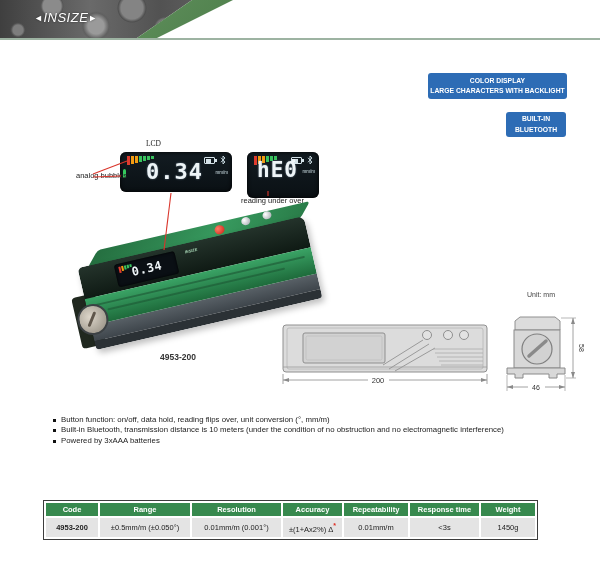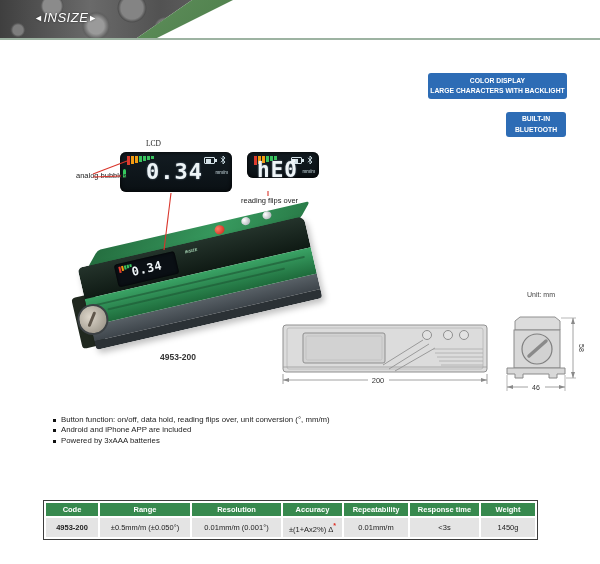--- a/index.html
+++ b/index.html
@@ -30,21 +30,21 @@
   .badge{position:absolute;background:#2d6cb5;border-radius:3px;color:#fff;font-weight:bold;
     font-size:6.8px;text-align:center;display:flex;flex-direction:column;justify-content:center;
     line-height:1.5;}
   .badge1{left:428px;top:73px;width:139px;height:26px;}
   .badge2{left:506px;top:112px;width:60px;height:25px;}
 
   
   .lcd{position:absolute;background:linear-gradient(180deg,#131c22,#0a1014);border-radius:6px;
     box-shadow:inset 0 0 4px #000;}
   .lcd1{left:120px;top:152px;width:112px;height:40px;}
-  .lcd2{left:247px;top:152px;width:72px;height:26px;}
+  .lcd2{left:247px;top:152px;width:72px;height:46px;}
   .lcd-digits{position:absolute;color:#eef4f7;font-family:"DejaVu Sans Mono",monospace;
     font-weight:bold;text-shadow:0 0 2px rgba(200,230,255,.5);}
   .lcd1 .lcd-digits{left:26px;top:7px;font-size:22px;letter-spacing:1px;}
   .lcd2 .lcd-digits{left:10px;top:6px;font-size:21px;letter-spacing:1px;}
   .lcd-unit{position:absolute;color:#cfe0e6;font-size:4.5px;}
   .lcd1 .lcd-unit{right:4px;top:18px;}
   .lcd2 .lcd-unit{right:4px;top:17px;}
   .bars{position:absolute;left:7px;top:4px;display:flex;align-items:flex-start;}
   .bars span{display:inline-block;width:3px;margin-right:1px;}
   .bars .r{background:#e03b2e;}.bars .o{background:#f39c12;}.bars .g{background:#39c25e;}
@@ -168,21 +168,21 @@
       </span>
     <svg class="bt" width="6" height="10" viewBox="0 0 6 10">
       <path d="M1 2.8 L5 7 L3 9 L3 1 L5 3 L1 7.2" fill="none" stroke="#cfe0e6" stroke-width="0.9"></path>
     </svg>
     <div class="lcd-digits">hE0</div>
     <div class="dot2"></div>
     <div class="lcd-unit">mm/m</div>
   </div>
 
   <div class="small-label" style="left:42px;top:171px;margin-left:34px;">analog bubbles</div>
-  <div class="small-label" style="left:241px;top:196px;">reading flips over</div>
+  <div class="small-label" style="left:241px;top:196px;">reading under over</div>
 
   <div class="device-wrap">
     <div class="device">
       <div class="dev-top"></div>
       <div class="dev-btn btn-red"></div>
       <div class="dev-btn btn-s1"></div>
       <div class="dev-btn btn-s2"></div>
       <div class="dev-capplate"></div>
       <div class="dev-body">
         <div class="band1">
@@ -256,21 +256,21 @@
 
   <svg class="overlay">
     <line x1="93" y1="174" x2="127" y2="161" stroke="#d9352b" stroke-width="1.1"></line>
     <line x1="93" y1="177" x2="121" y2="176" stroke="#d9352b" stroke-width="1.1"></line>
     <line x1="171" y1="193" x2="164" y2="250" stroke="#d9352b" stroke-width="1.1"></line>
     <line x1="268" y1="191" x2="268" y2="196" stroke="#d9352b" stroke-width="1.1"></line>
   </svg>
 
   <ul class="features">
     <li>Button function: on/off, data hold, reading flips over, unit conversion (°, mm/m)</li>
-    <li>Android and iPhone APP are included</li>
+    <li>Built-in Bluetooth, transmission distance is 10 meters (under the condition of no obstruction and no electromagnetic interference)</li>
     <li>Powered by 3xAAA batteries</li>
   </ul>
 
   <div class="spec-wrap">
     <table class="spec">
       <tbody>
           <tr>
         <th style="width:46px">Code</th>
         <th style="width:84px">Range</th>
         <th style="width:83px">Resolution</th>

